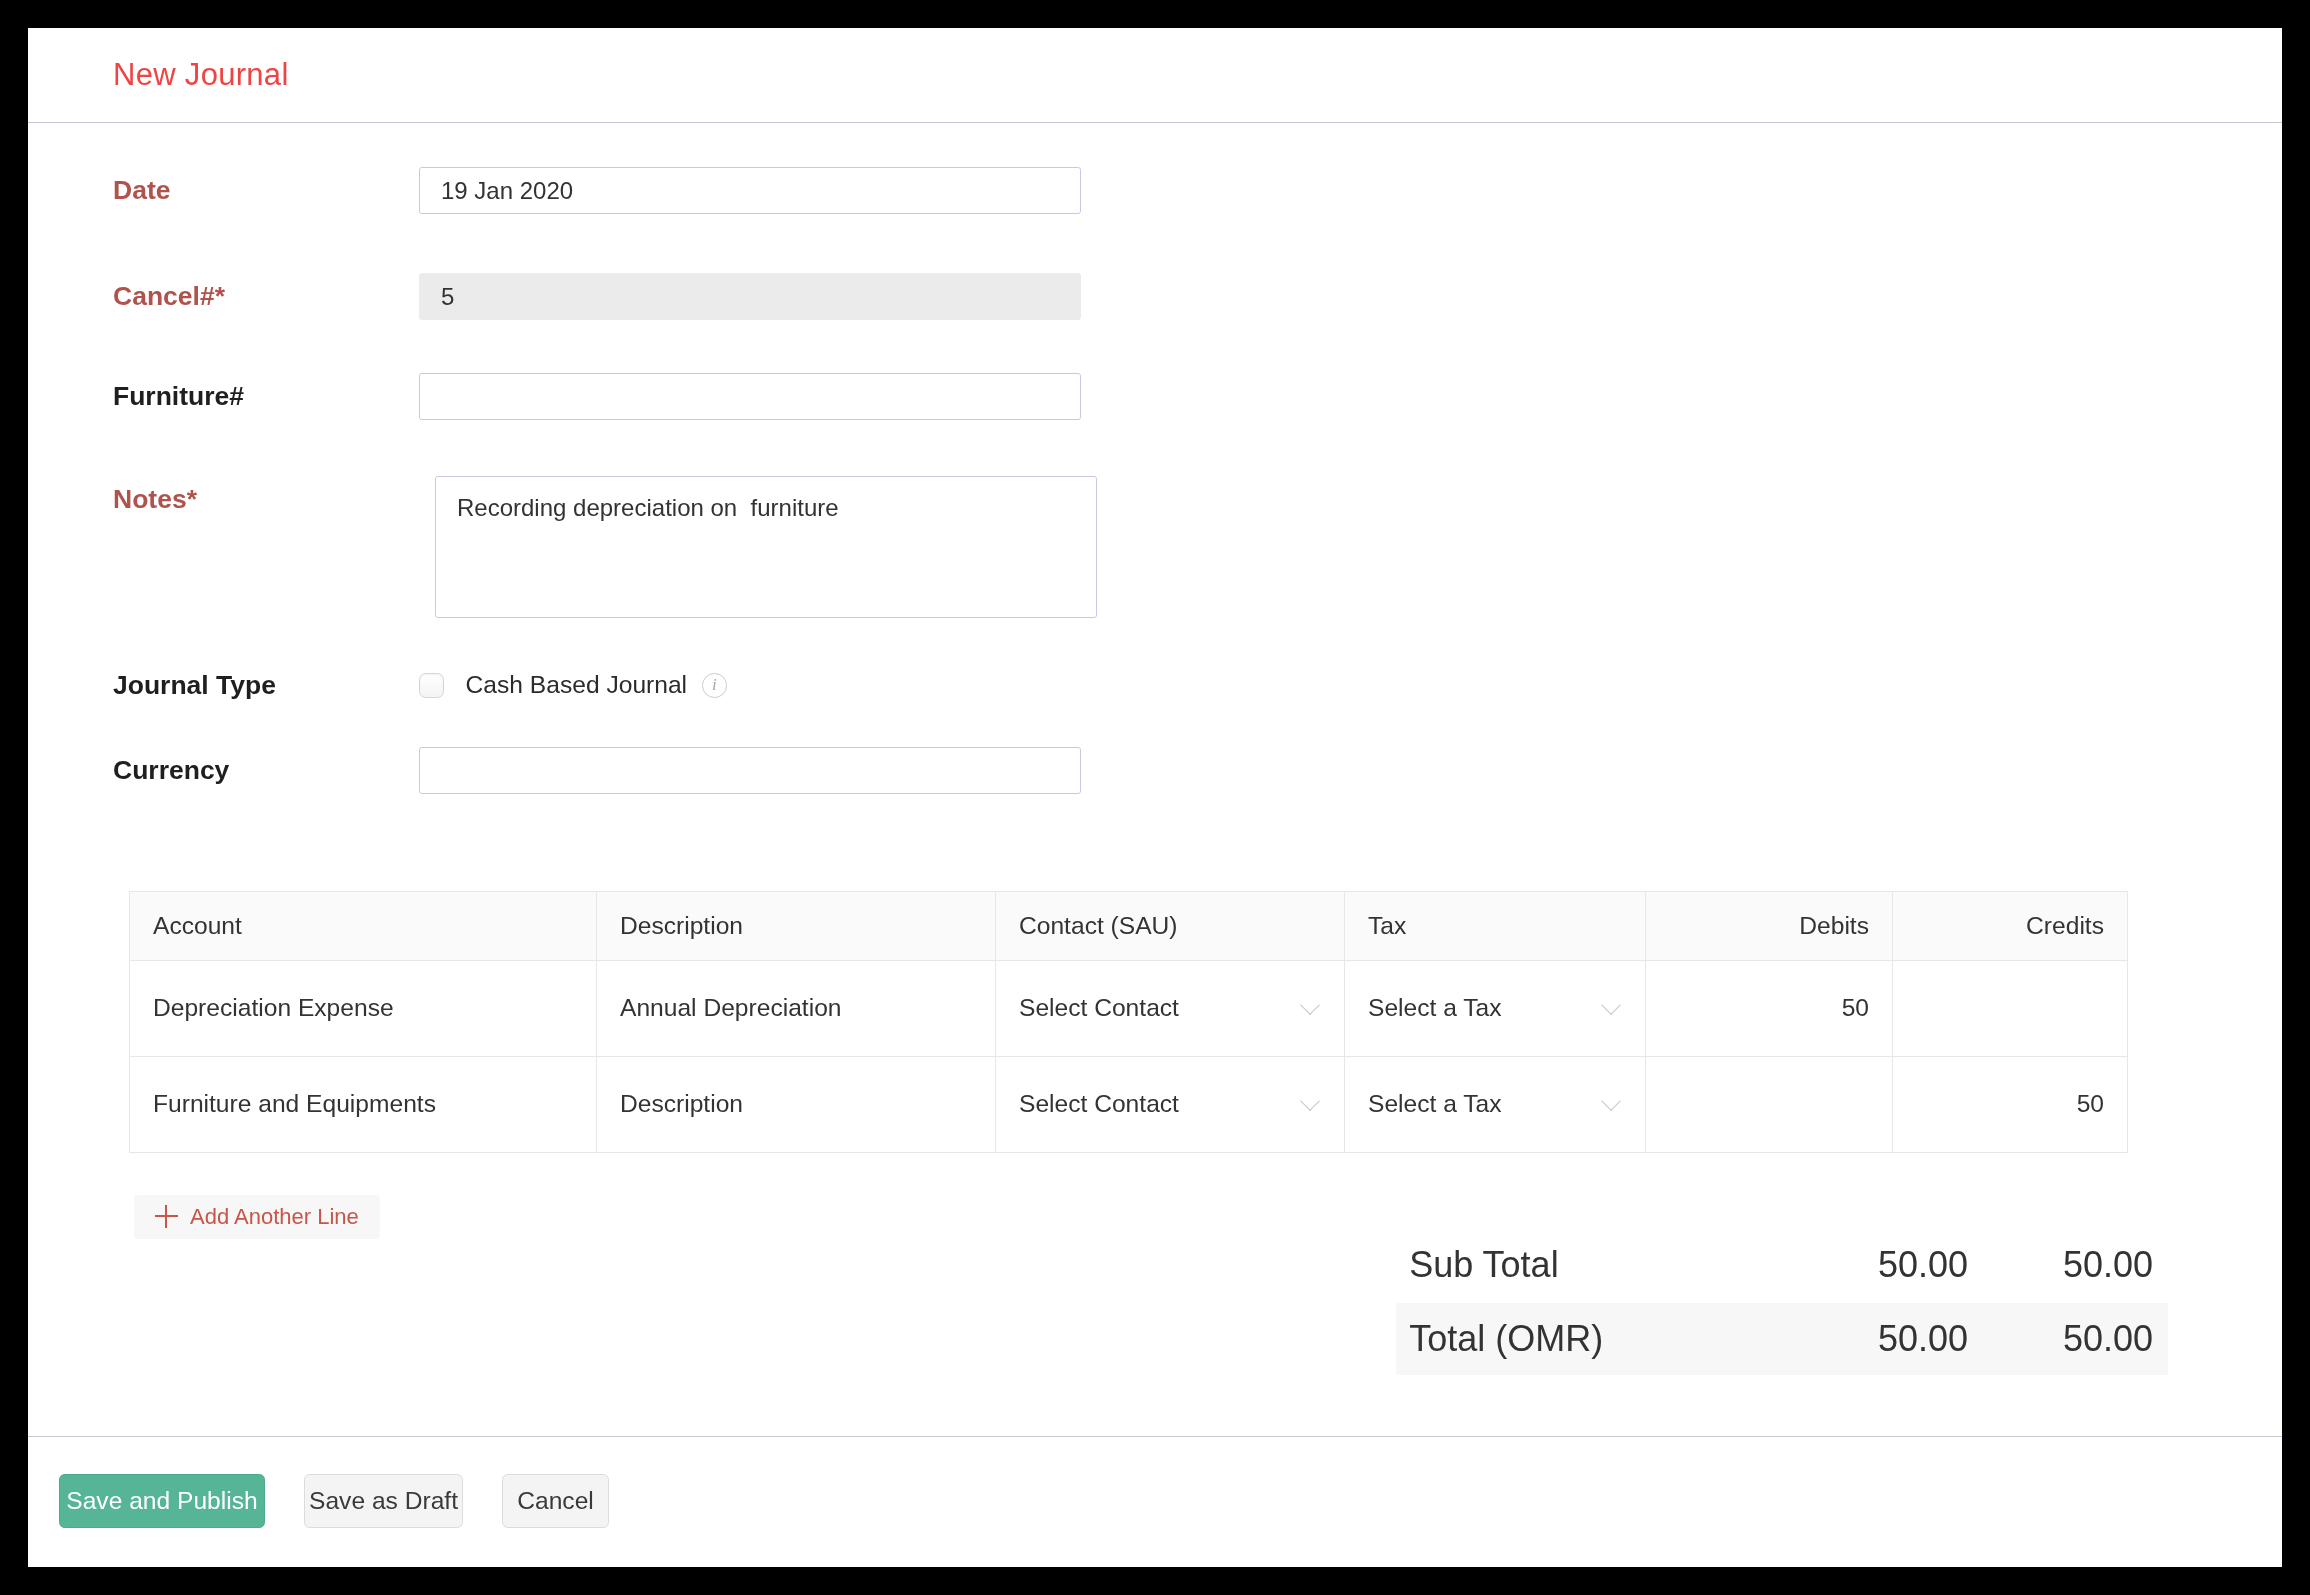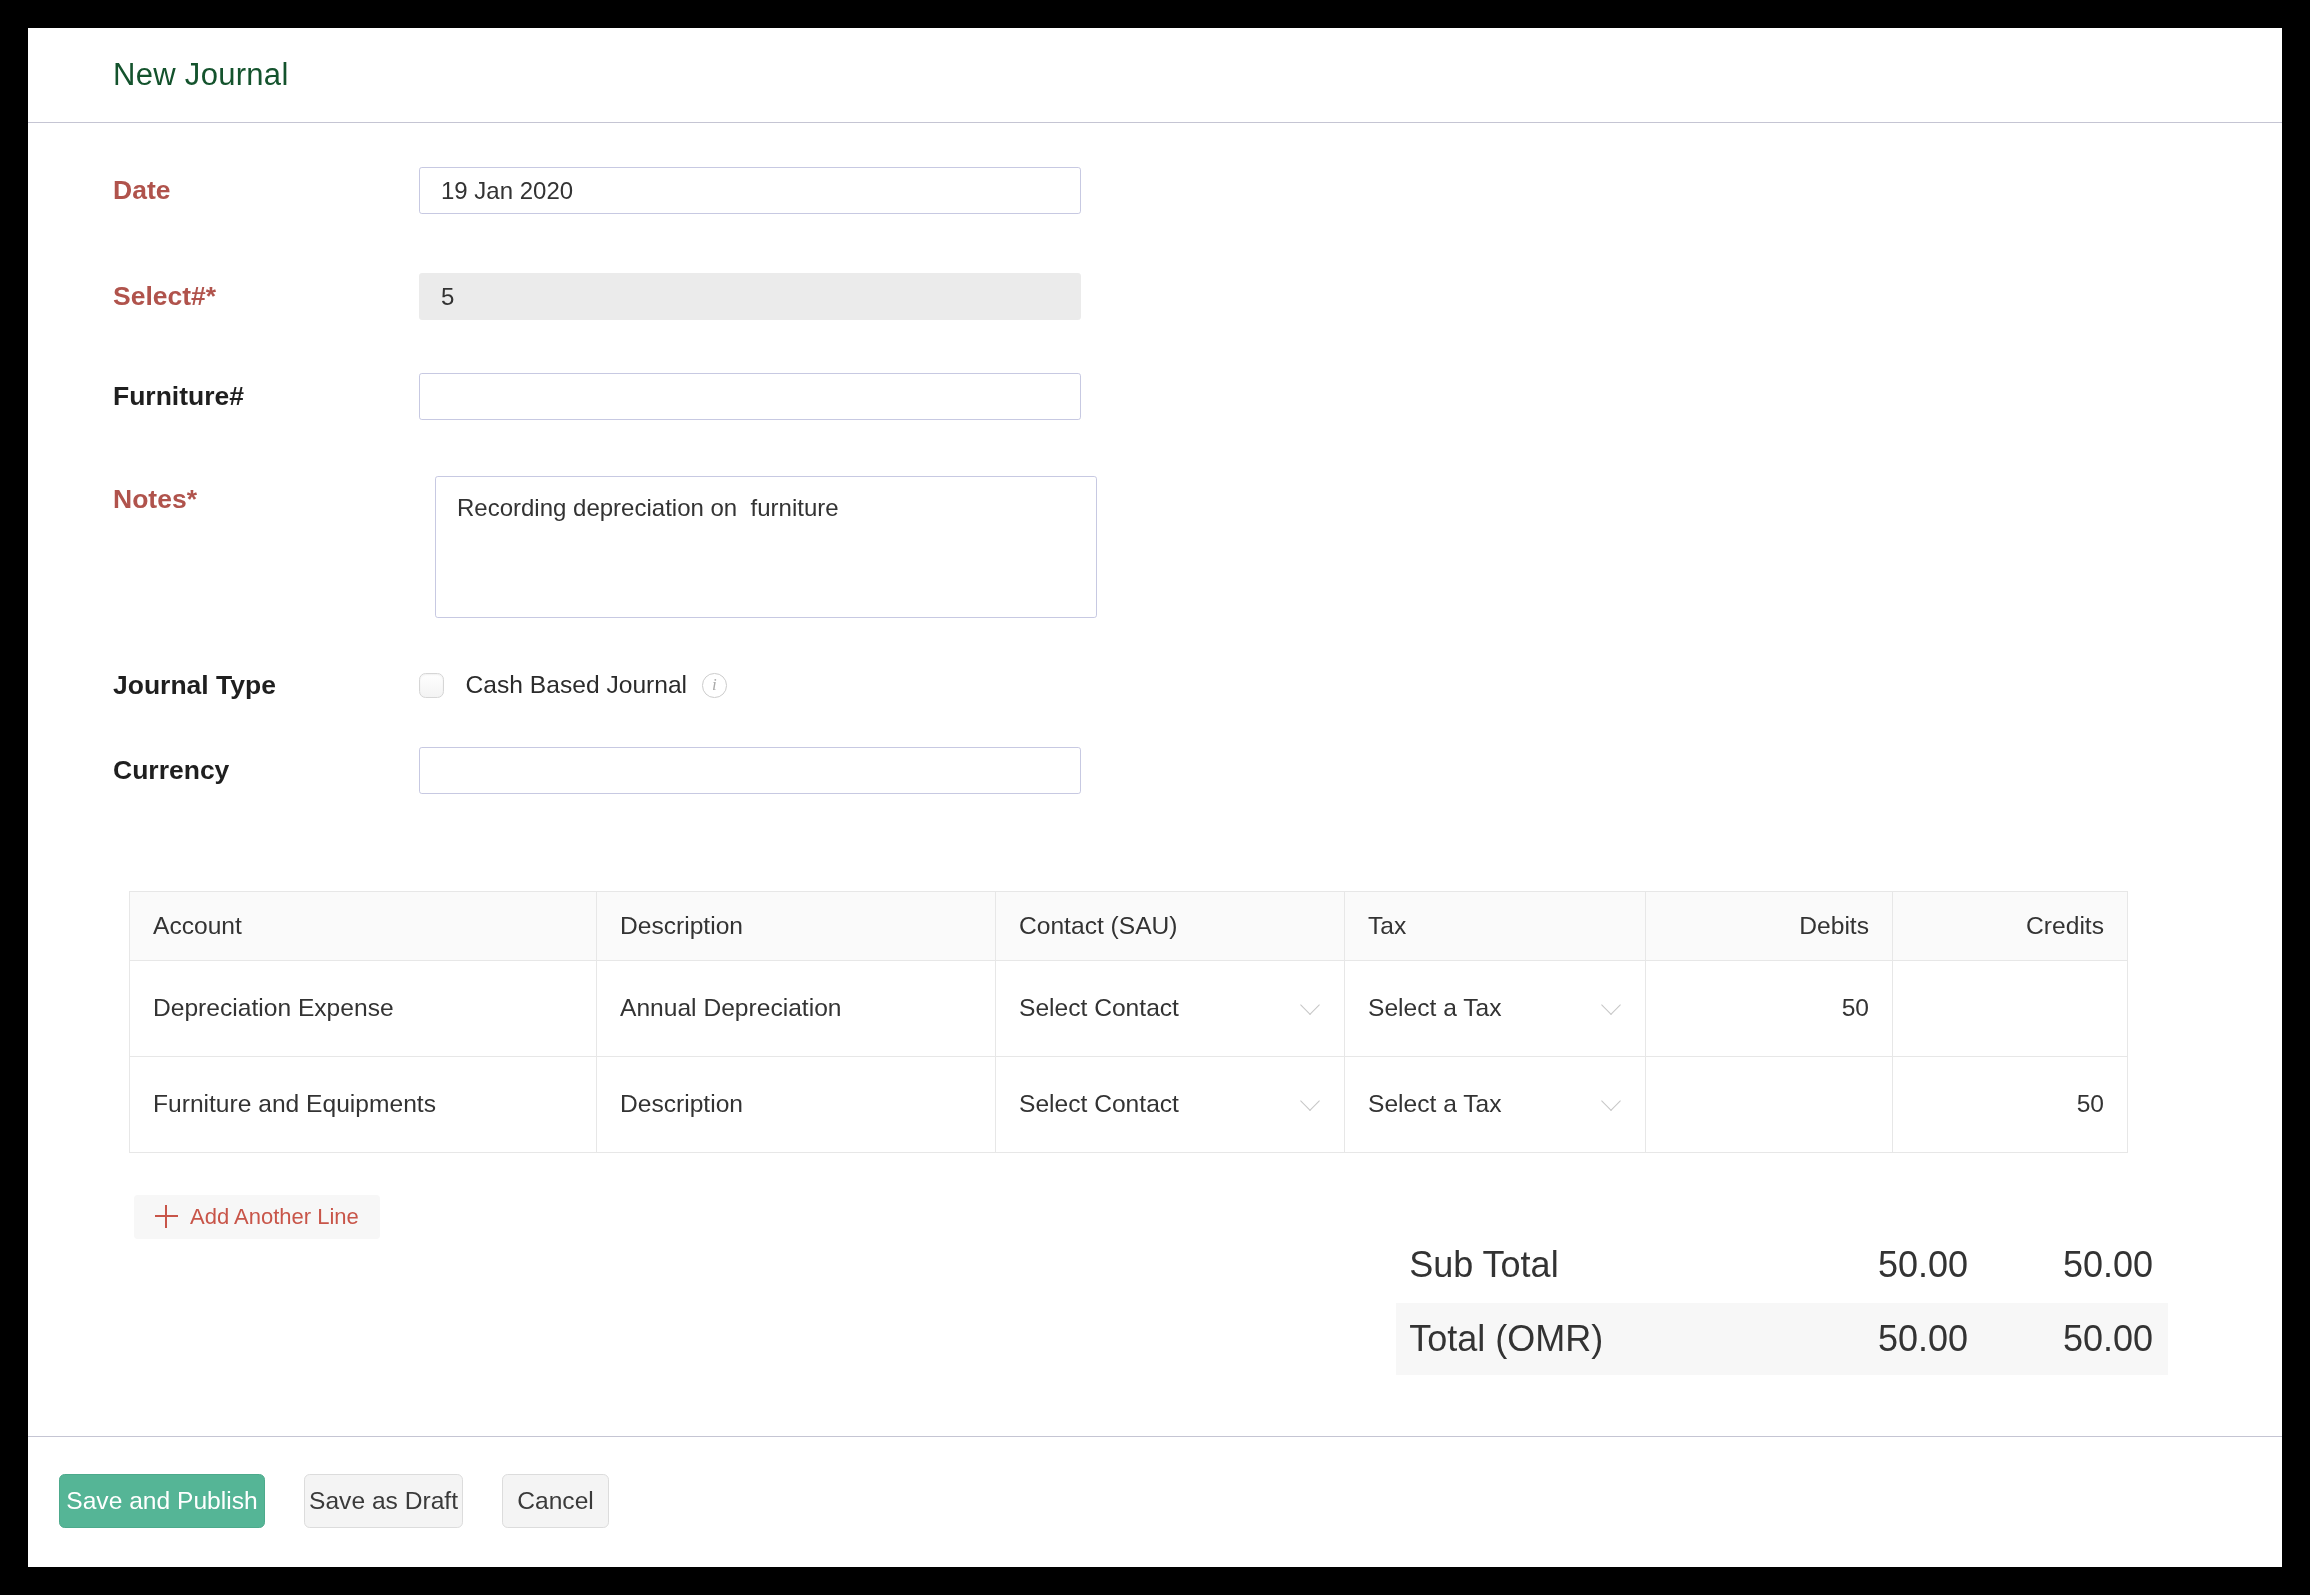--- a/index.html
+++ b/index.html
@@ -16,21 +16,21 @@
     background:#fff;
     display:flex; flex-direction:column;
   }
   
   .modal-header {
     height:95px; flex:0 0 auto;
     display:flex; align-items:center;
     padding-left:85px;
     border-bottom:1.9px solid #c5c5d3;
   }
-  .modal-title { font-size:31px; color:#14532d; font-weight:500; letter-spacing:0.3px; }
+  .modal-title { font-size:31px; color:#ef4444; font-weight:500; letter-spacing:0.3px; }
   
   .content { flex:1 1 auto; padding:44px 0 0 85px; overflow:hidden; }
   .form-row { display:flex; align-items:flex-start; }
   .form-label {
     width:306px; flex:0 0 auto;
     font-size:26.5px; font-weight:600; color:#1f1f1f;
     line-height:47px;
   }
   .form-label.required { color:#b0534c; }
   .field-col { width:662px; flex:0 0 auto; }
@@ -137,21 +137,21 @@
   <div class="content">
 
     <div class="form-row mb-date">
       <div class="form-label required">Date</div>
       <div class="field-col">
         <input class="text-input" type="text" value="19 Jan 2020" style="">
       </div>
     </div>
 
     <div class="form-row mb-journal">
-      <div class="form-label required">Select#*</div>
+      <div class="form-label required">Cancel#*</div>
       <div class="field-col">
         <input class="text-input disabled" type="text" value="5" style="">
       </div>
     </div>
 
     <div class="form-row mb-ref">
       <div class="form-label">Furniture#</div>
       <div class="field-col">
         <input class="text-input" type="text" value="" style="">
       </div>

